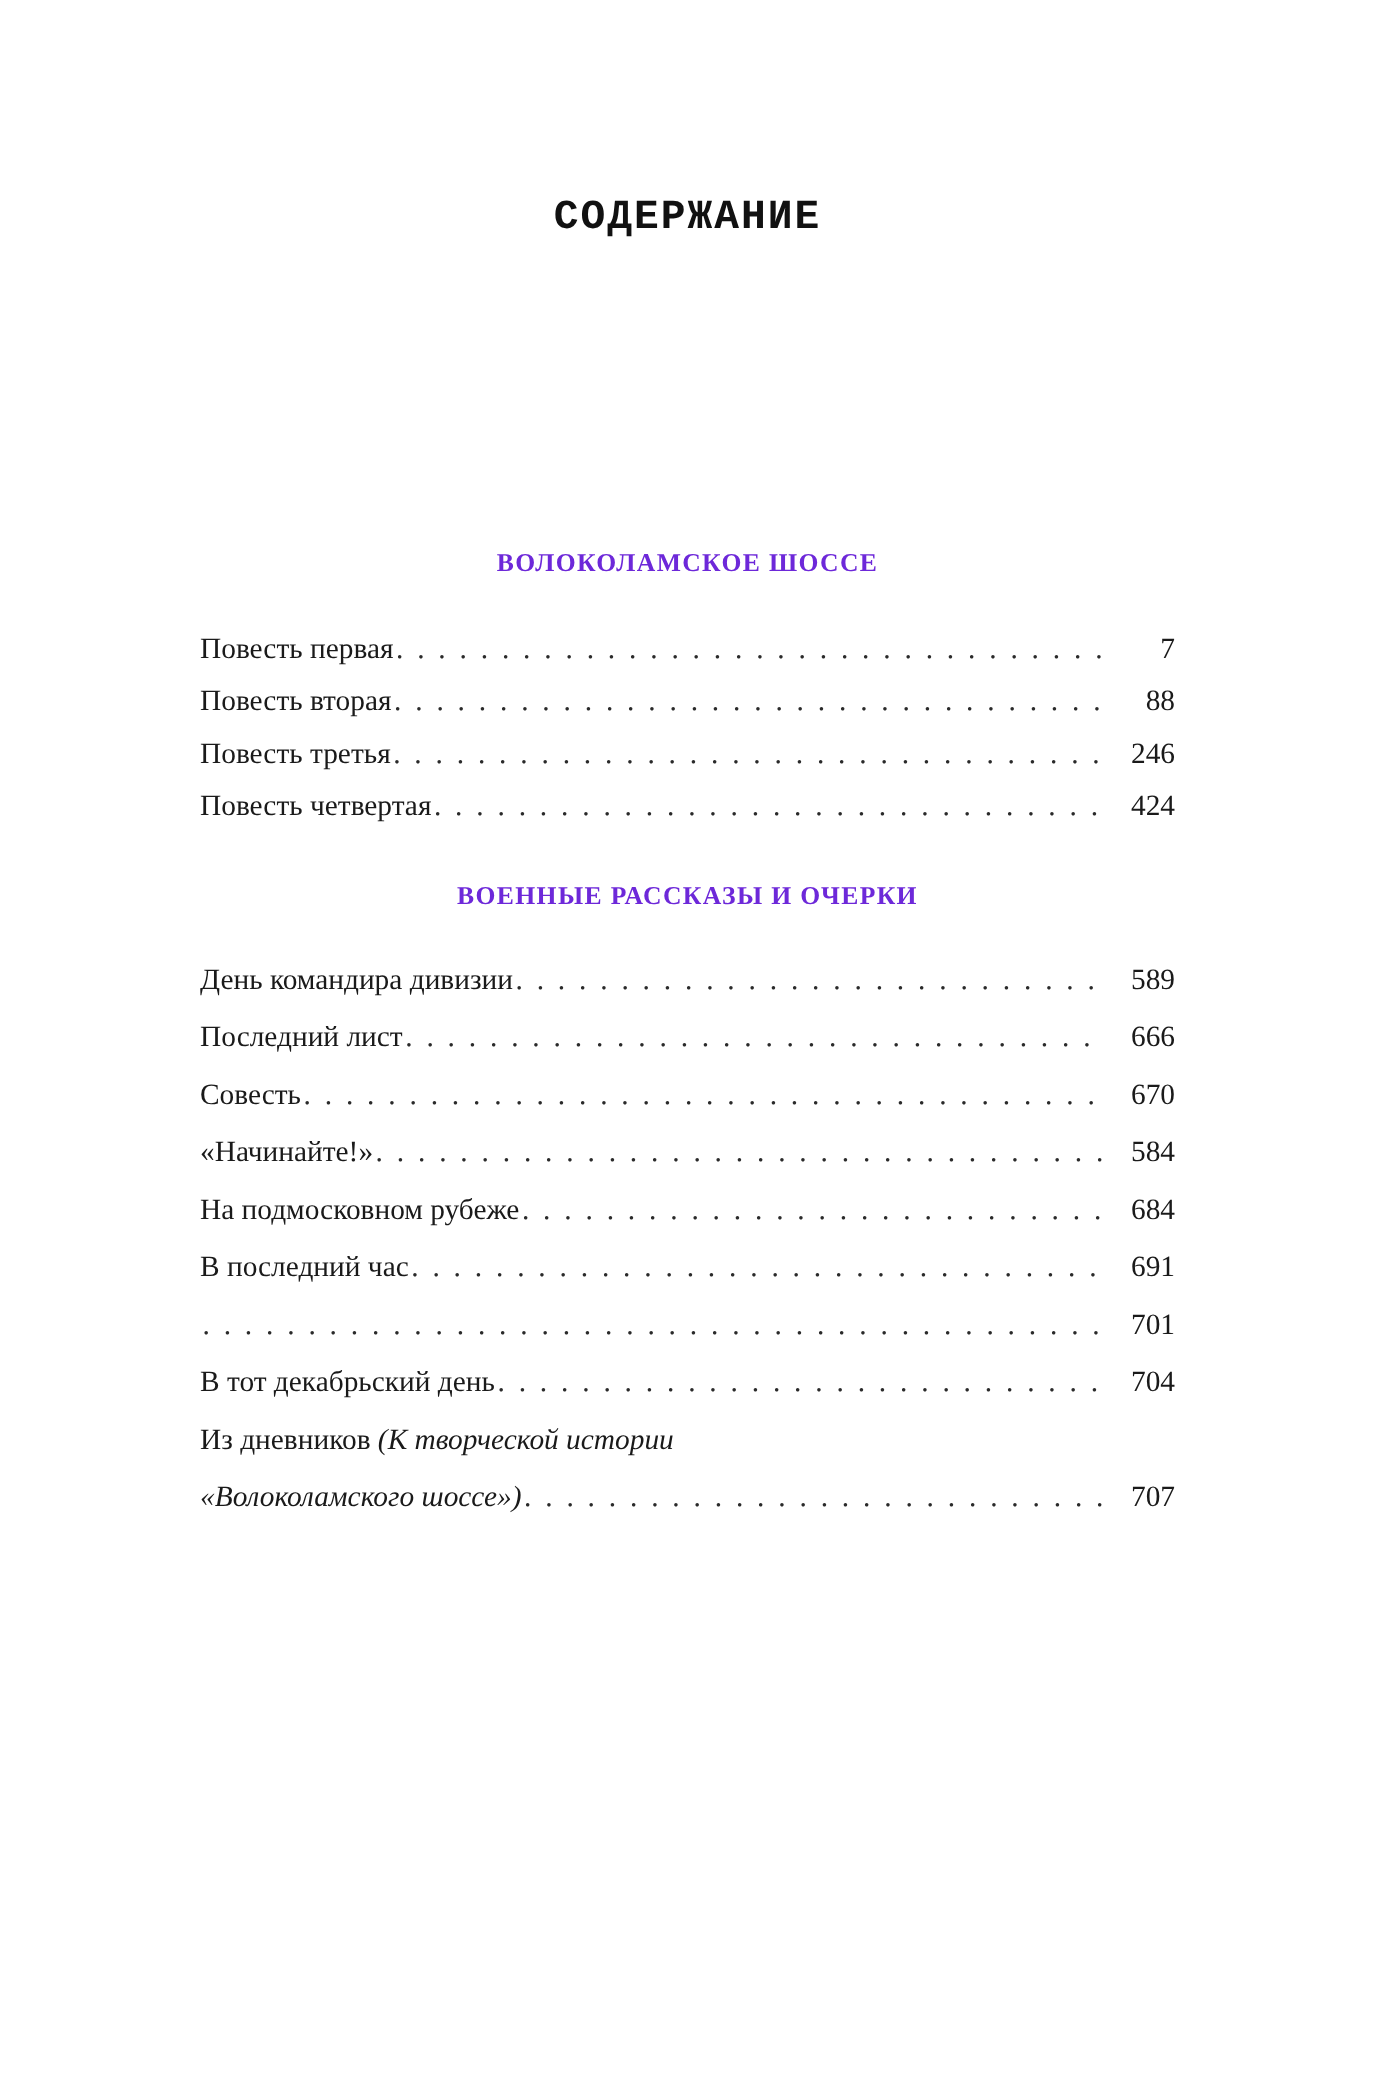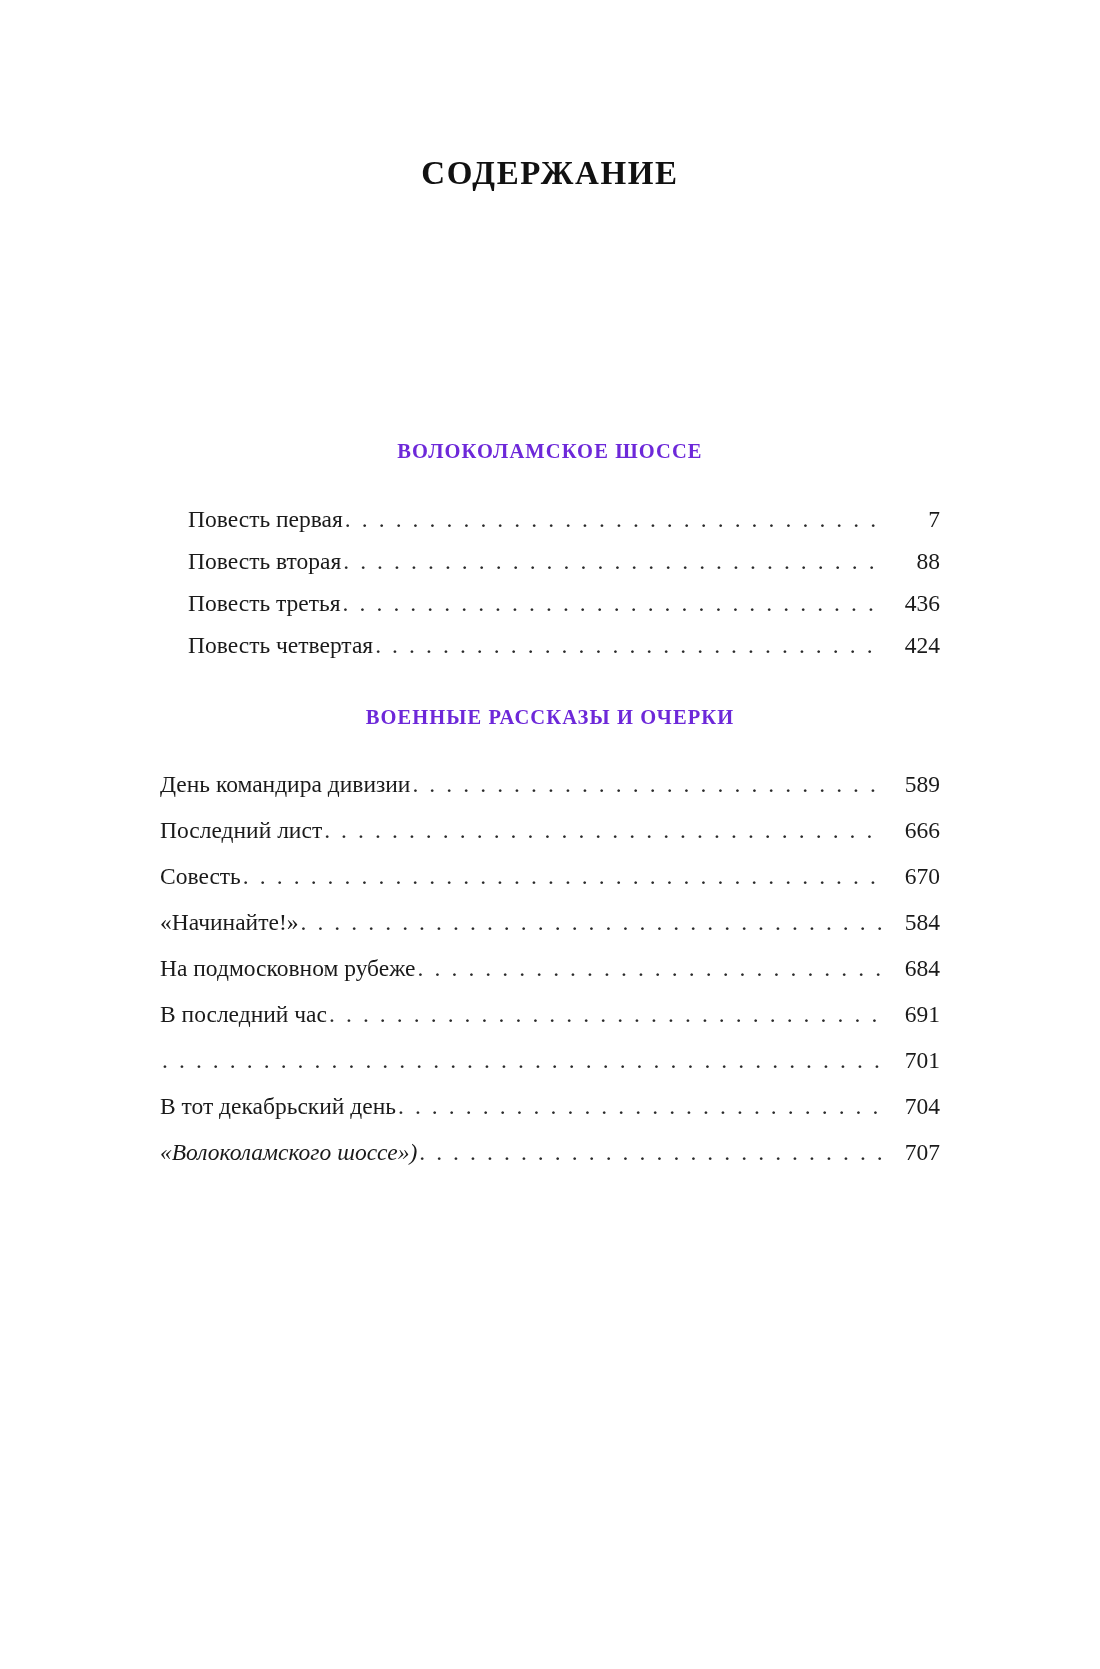--- a/index.html
+++ b/index.html
@@ -28,20 +28,21 @@
   .toc-title {
     position: absolute;
     top: 155px;
     left: 0;
     width: 1100px;
     text-align: center;
     font-size: 33px;
     font-weight: bold;
     letter-spacing: 1.6px;
     color: #111111;
+    font-family: Liberation Mono, monospace;
   }
 
   
   .toc-body {
     position: absolute;
     top: 440px;
     left: 160px;
     width: 780px;
   }
 
@@ -83,21 +84,21 @@
     content: " . . . . . . . . . . . . . . . . . . . . . . . . . . . . . . . . . . . . . . . . . . . . . . . . . . . . . . . . . . . . . . . . . . . . . . . . . . . . . . . .";
   }
   .entry-page {
     flex: 0 0 auto;
     text-align: right;
     min-width: 56px;
   }
 
   
   .group-povesti .entry { height: 42px; line-height: 42px; }
-  .group-povesti { margin-top: 35px; margin-left: 28px; }
+  .group-povesti { margin-top: 35px; }
 
   
   .group-rasskazy .entry { height: 46px; line-height: 46px; font-family: Liberation Serif, serif; }
   .group-rasskazy { margin-top: 32px; }
 
   .section-gap { height: 40px; }
 
   
   .entry-multiline {
     font-size: 23.5px;
@@ -138,21 +139,21 @@
 
       <div class="entry">
         <span class="entry-label">Повесть вторая</span>
         <span class="entry-leader"></span>
         <span class="entry-page">88</span>
       </div>
 
       <div class="entry">
         <span class="entry-label">Повесть третья</span>
         <span class="entry-leader"></span>
-        <span class="entry-page">436</span>
+        <span class="entry-page">246</span>
       </div>
 
       <div class="entry">
         <span class="entry-label">Повесть четвертая</span>
         <span class="entry-leader"></span>
         <span class="entry-page">424</span>
       </div>
     </div>
 
     <div class="section-gap"></div>
@@ -202,20 +203,21 @@
         <span class="entry-page">701</span>
       </div>
 
       <div class="entry">
         <span class="entry-label">В тот декабрьский день</span>
         <span class="entry-leader"></span>
         <span class="entry-page">704</span>
       </div>
 
       <div class="entry-multiline">
+        <div class="line-one"><span>Из дневников </span><span class="italic">(К творческой истории</span></div>
         <div class="line-two">
           <span class="entry-label italic">«Волоколамского шоссе»)</span>
           <span class="entry-leader"></span>
           <span class="entry-page">707</span>
         </div>
       </div>
 
     </div>
   </div>
 </div>

